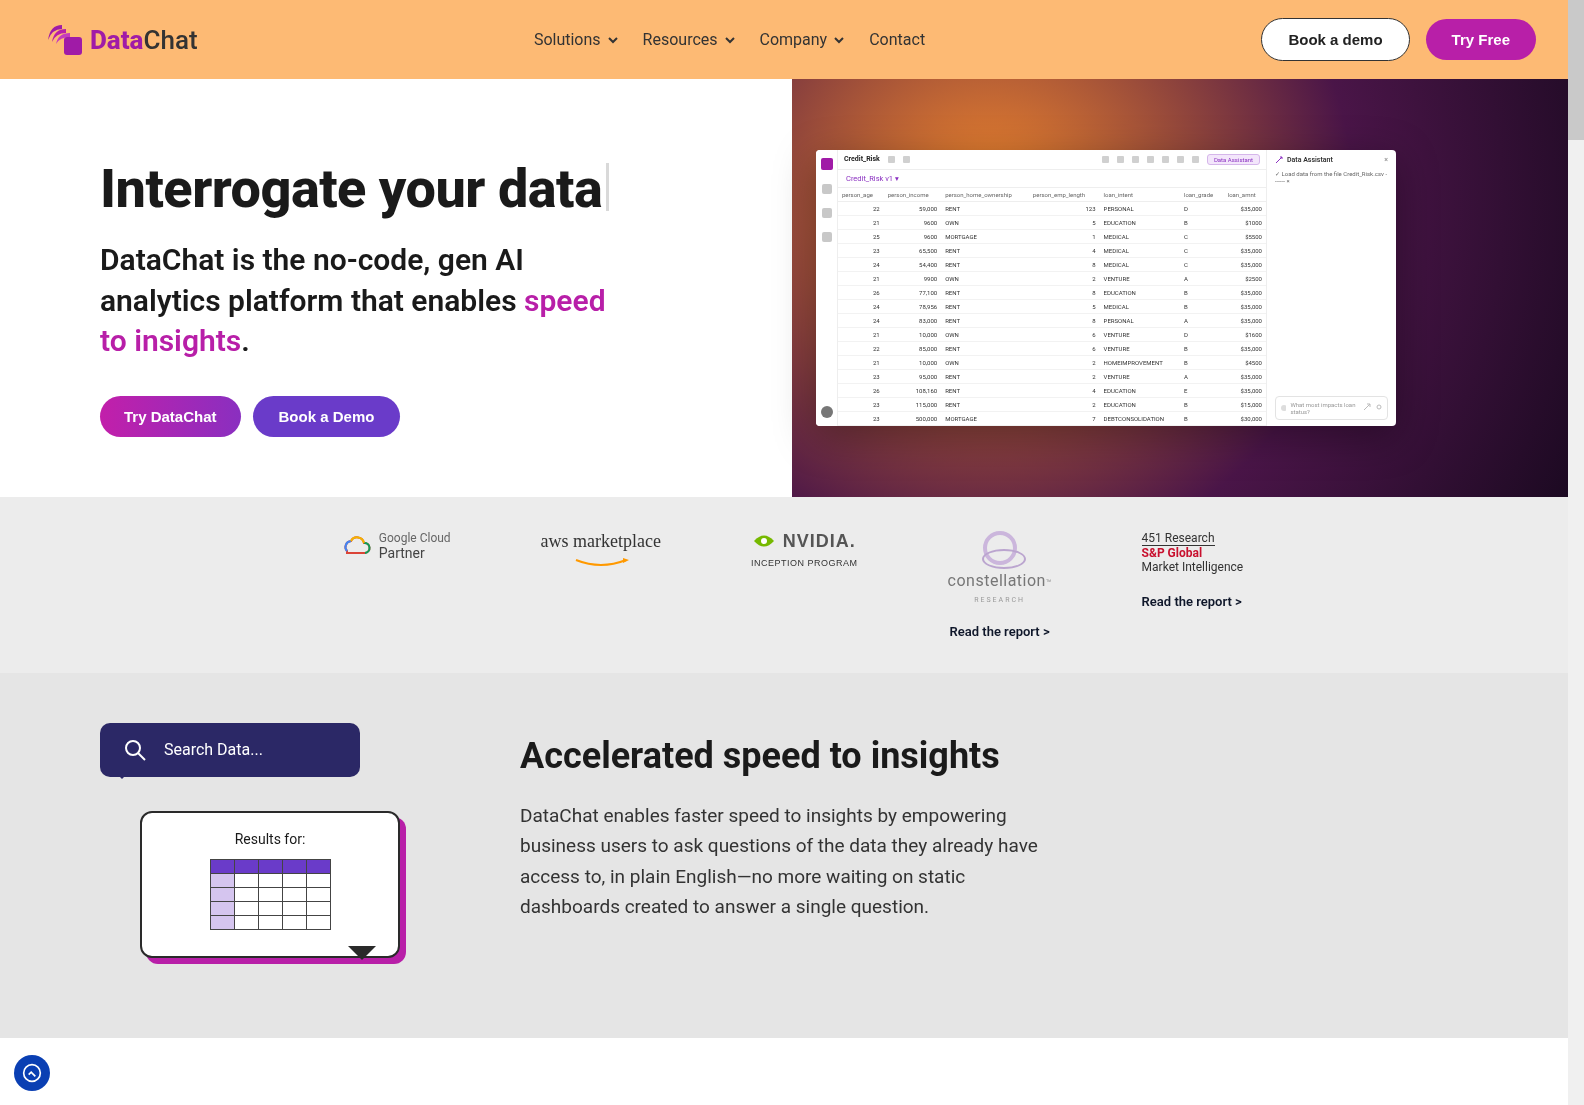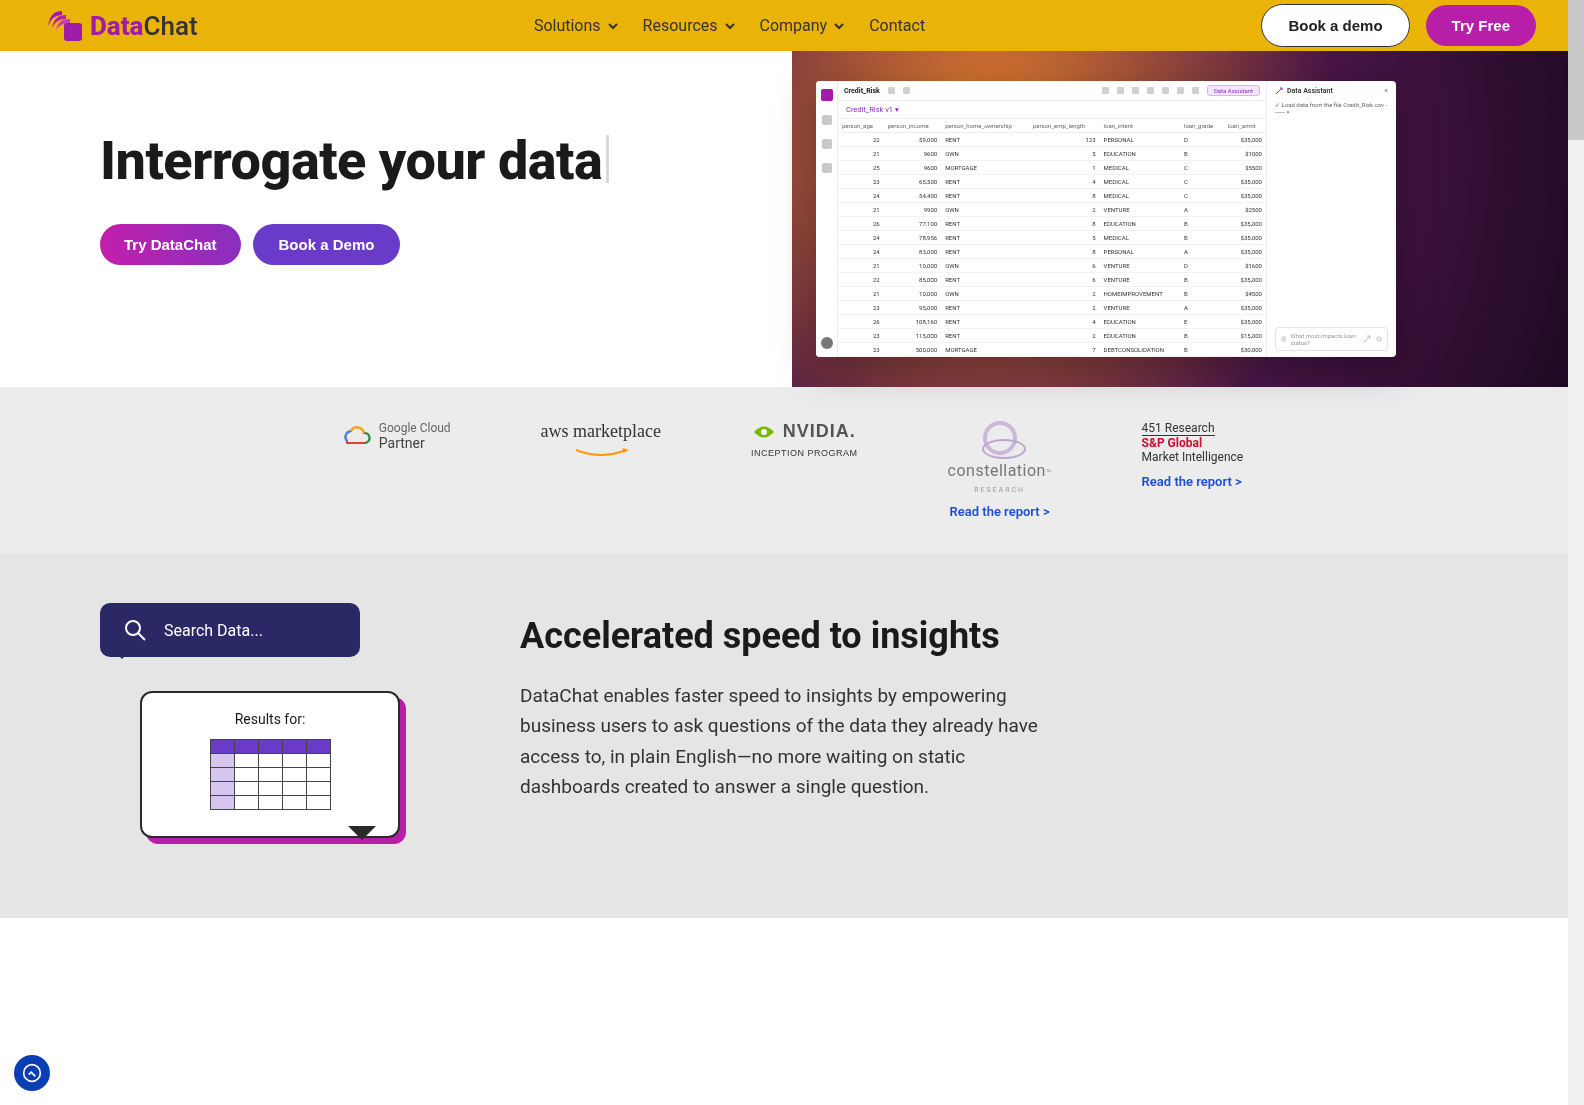--- a/index.html
+++ b/index.html
@@ -1,19 +1,19 @@
 <!DOCTYPE html>
 <html><head>
 <meta charset="utf-8">
 <style>
 * { margin: 0; padding: 0; box-sizing: border-box; }
 body { font-family: -apple-system, BlinkMacSystemFont, "Segoe UI", Roboto, Arial, sans-serif; color: #1a1a1a; }
 
 
-.top-bar { background:#eab308; padding: 4px 48px; display:flex; align-items:center; justify-content:space-between; }
+.top-bar { background:#fdba74; padding: 18px 48px; display:flex; align-items:center; justify-content:space-between; }
 .logo { display:flex; align-items:center; gap:8px; font-size:26px; font-weight:700; }
 .logo-mark { width:34px; height:30px; }
 .logo-data { color:#a01ba7; font-weight:800; }
 .logo-chat { color:#333; font-weight:500; }
 .nav-links { display:flex; gap:24px; align-items:flex-end; }
 .nav-item { display:flex; align-items:center; gap:6px; font-size:16px; color:#333; cursor:pointer; }
 .chev-ico { width:12px; height:12px; }
 .nav-cta { display:flex; gap:16px; align-items:center; }
 .btn { border-radius:999px; padding:12px 26px; font-weight:700; font-size:15px; cursor:pointer; border:none; }
 .btn-outline { background:#fff; border:1.5px solid #333; color:#222; }
@@ -65,21 +65,21 @@
 .aws-txt{ font-size:18px; color:#333; font-family:"Segoe UI";}
 .const-wrap{text-align:center;}
 .const-orb{ width:34px;height:34px;border:4px solid #cbb6dc;border-radius:50%; margin:0 auto; position:relative;}
 .const-orb::after{content:"";position:absolute;width:40px;height:16px;border:2px solid #bba5cf;border-radius:50%;left:-5px;top:14px;}
 .const-name{ font-size:16px; color:#777; letter-spacing:0.5px;}
 .const-sub{ font-size:7px; letter-spacing:2px; color:#999;}
 .sp-box{ font-size:12px; text-align:left;}
 .sp-line1{ color:#333; border-bottom:1px solid #333; display:inline-block;}
 .sp-line2{ color:#c8102e; font-weight:700;}
 .sp-line3{ color:#333;}
-.report-link{ color:#1d4ed8; font-size:13px; font-weight:600; margin-top:4px; cursor:pointer; text-align:center;}
+.report-link{ color:#0f172a; font-size:13px; font-weight:600; margin-top:14px; cursor:pointer; text-align:center;}
 
 
 .speed{ display:flex; padding:50px 100px 80px; gap:60px; background:#e5e5e5;}
 .speed-ill{ width:360px; position:relative;}
 .search-bubble{ background:#2b2866; color:#fff; border-radius:10px; padding:16px 24px; display:flex; gap:18px; align-items:center; width:260px; position:relative;}
 .search-bubble::after{content:"";position:absolute;bottom:-12px;left:12px;border:10px solid transparent;border-top-color:#2b2866;}
 .search-ico{ width:22px;height:22px;}
 .results-bubble{ margin:34px 0 0 40px; background:#fff; border:2px solid #2a2a2a; border-radius:12px; padding:18px 26px 26px; width:260px; position:relative; box-shadow:6px 6px 0 #b81fa8;}
 .results-bubble::after{content:"";position:absolute;bottom:-18px;right:22px;border:14px solid transparent;border-top-color:#2a2a2a;}
 .mini-table{ margin:12px auto 0; border-collapse:collapse;}
@@ -139,20 +139,23 @@
 
   <div class="nav-cta">
     <button class="btn btn-outline">Book a demo</button>
     <button class="btn btn-magenta">Try Free</button>
   </div>
 </header>
 
 <section class="hero">
   <div class="hero-left">
     <h1 class="hero-title">Interrogate your data</h1>
+    <p class="hero-sub">
+      <span>DataChat is the no-code, gen AI analytics platform that enables </span><span class="accent">speed to insights</span><span>.</span>
+    </p>
     <div class="hero-btns">
       <button class="btn btn-grad">Try DataChat</button>
       <button class="btn btn-purple">Book a Demo</button>
     </div>
   </div>
 
   <div class="hero-right">
     <div class="app-window">
       <div class="app-main">
         <div class="app-side">

